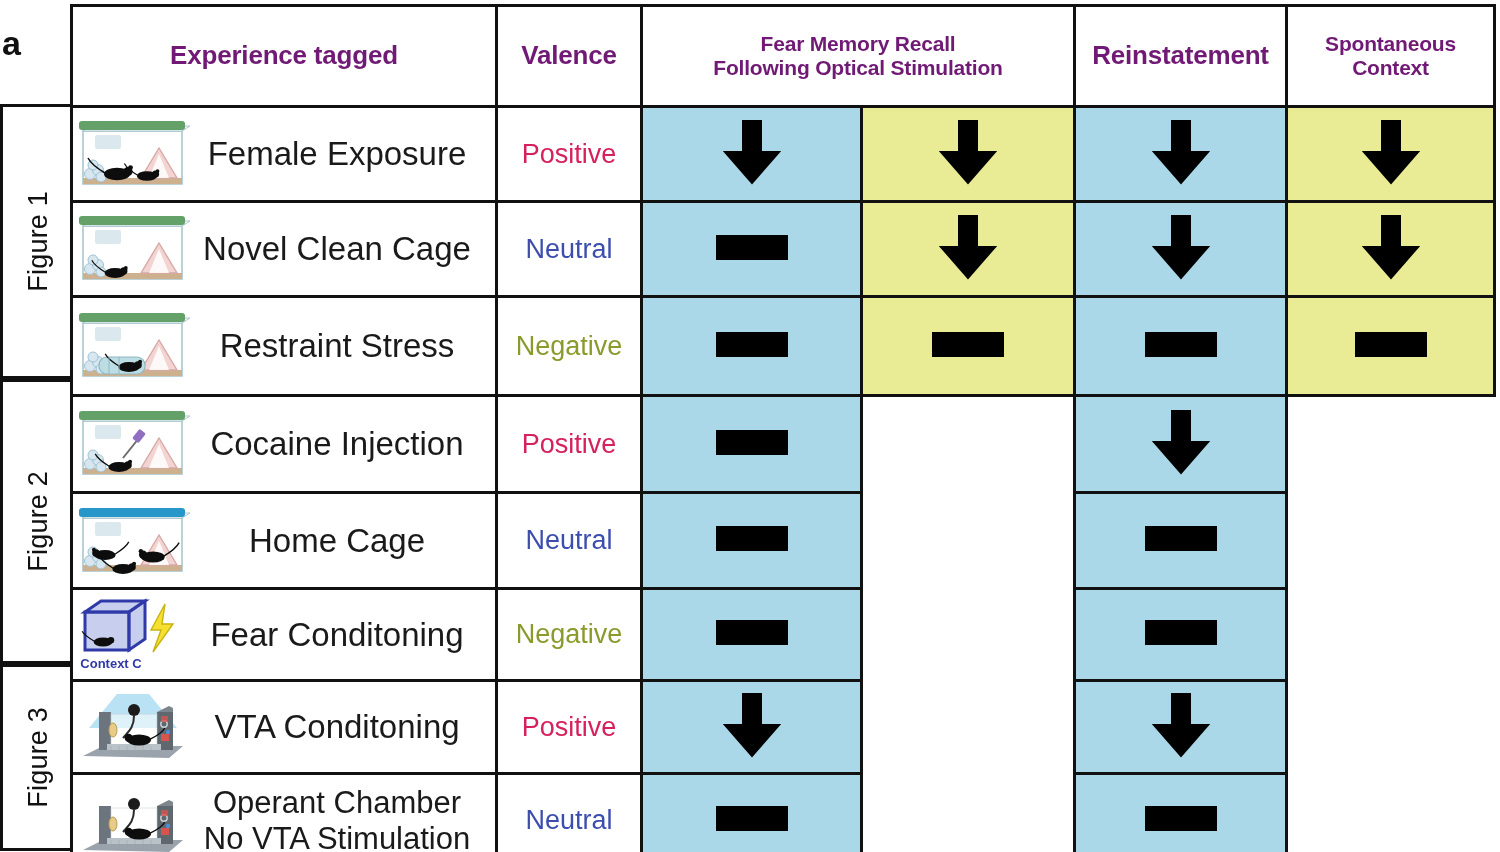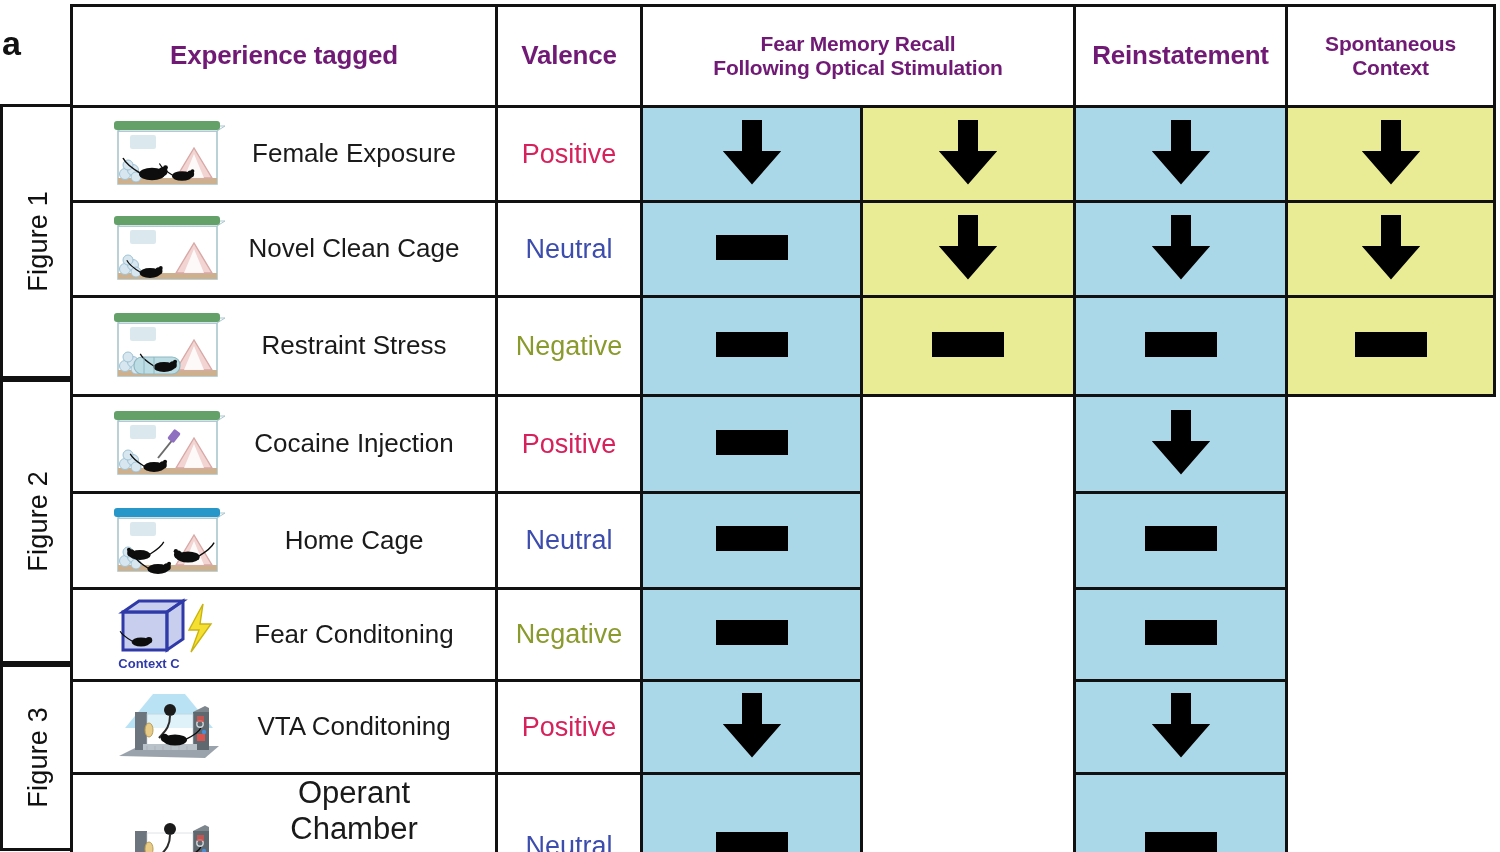--- a/index.html
+++ b/index.html
@@ -56,24 +56,24 @@
   
   .hdr{
     font-weight:bold;font-size:26px;text-align:center;
     line-height:1.12;color:#701a75;letter-spacing:-.2px;
   }
   .hdr.two{font-size:21px;}
 
   
   .exp{padding:0 10px 0 14px;}
   .exp-inner{display:flex;align-items:center;gap:4px;height:100%;}
-  .exp-icon{flex:0 0 120px;height:74px;display:flex;align-items:center;justify-content:center;padding-left:34px;}
+  .exp-icon{flex:0 0 120px;height:74px;display:flex;align-items:center;}
   .exp-label{
     flex:1 1 auto;text-align:center;
-    font-size:26px;line-height:1.15;color:#1a1a1a;
+    font-size:33px;line-height:1.15;color:#1a1a1a;
     padding-right:18px;
   }
   .exp-label.two-line{font-size:31px;}
 
   
   .val{text-align:center;font-size:27px;}
 
   
   .res{text-align:center;}
   .res.blue{background:#abd8e8;}

